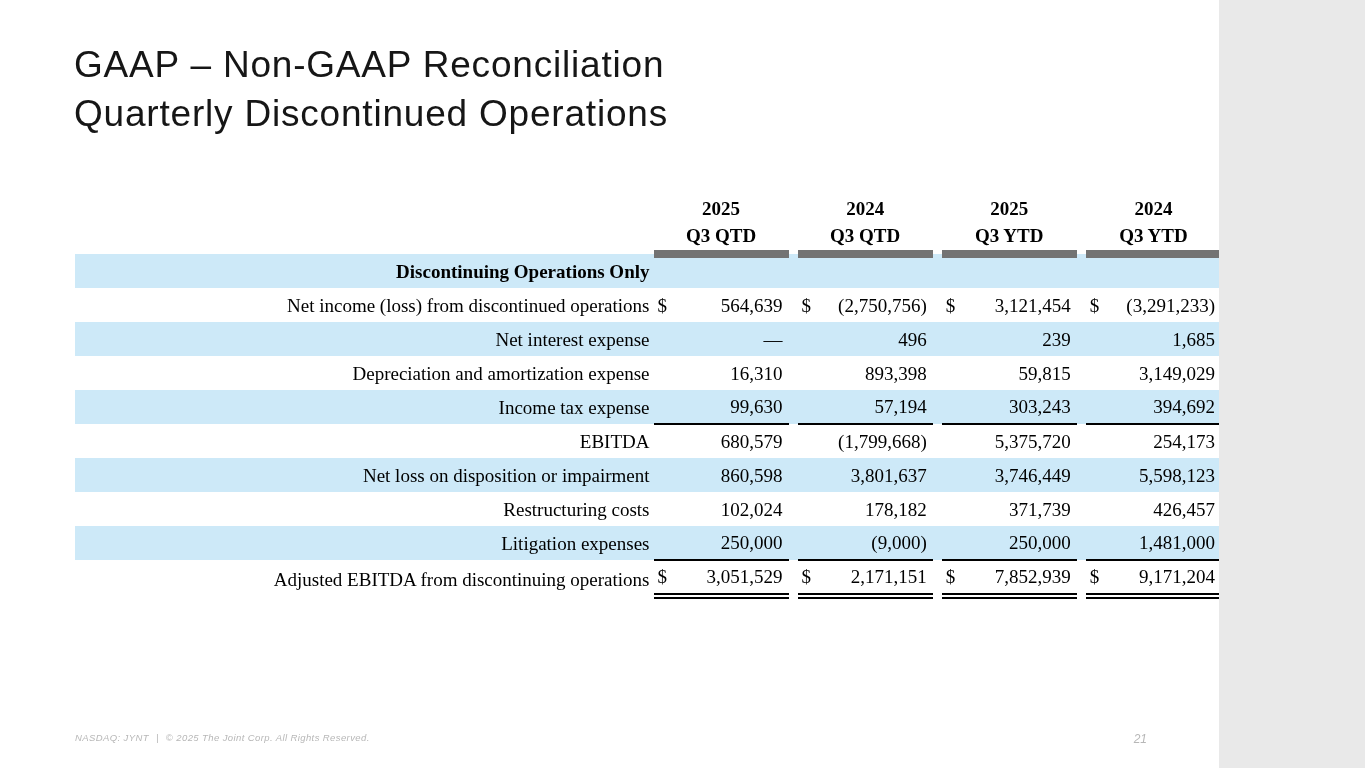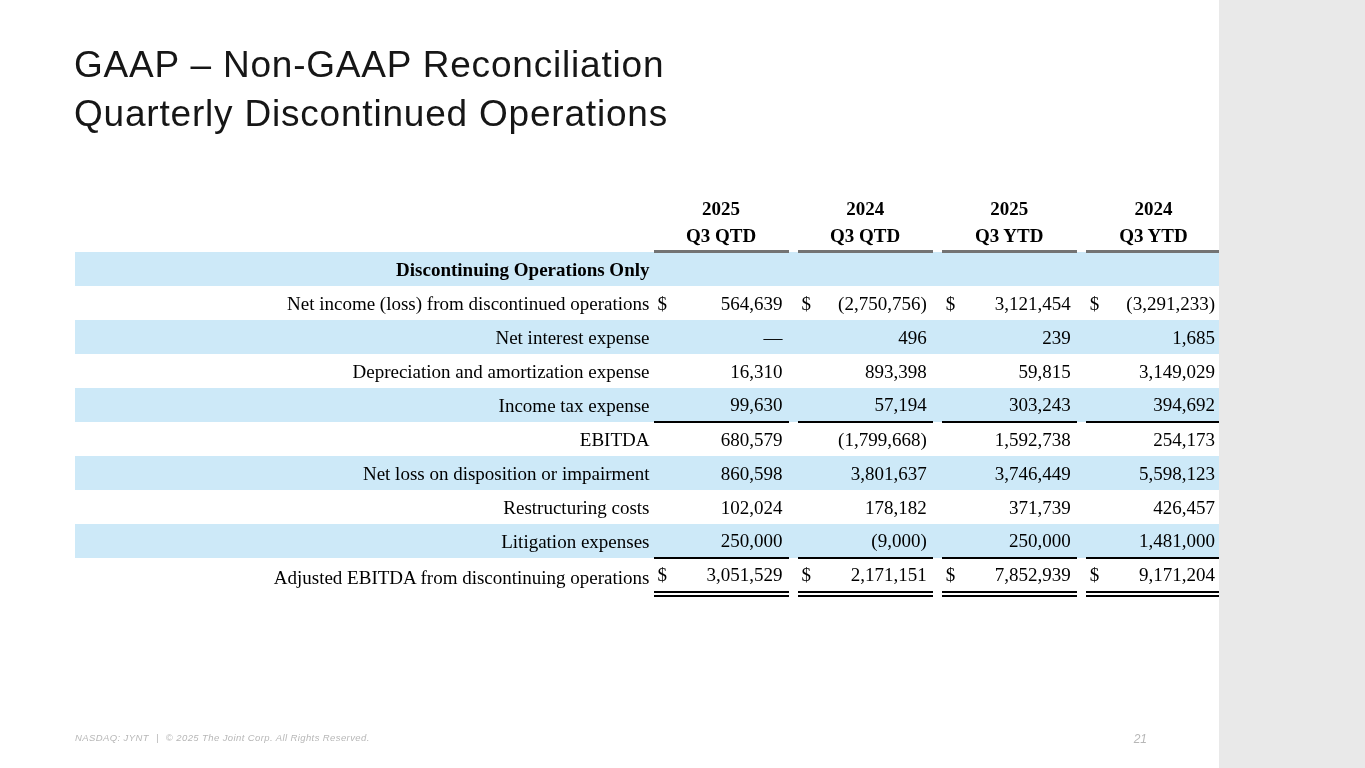--- a/index.html
+++ b/index.html
@@ -57,21 +57,21 @@
   }
   .cur { text-align: left; }
   .val { text-align: right; }
   
   tr.hdr td {
     font-weight: bold;
     text-align: center;
     padding: 2px 0 3px 0;
     white-space: nowrap;
   }
-  tr.hdr-period td.num { border-bottom: 3px solid #737373; }
+  tr.hdr-period td.num { border-bottom: 8px solid #737373; }
   
   tr.band td { background: #cde9f8; }
   tr.section td.label { font-weight: bold; }
   tr.datarow td { height: 34px; }
   
   tr.u  td.num { border-bottom: 2px solid #000; }
   tr.uu td.num { border-bottom: 6px double #000; }
   
   .footer {
     position: absolute;
@@ -285,21 +285,21 @@
           <td class="num">
               <div class="cellflex">
                 <span class="cur"></span>
                 <span class="val">(1,799,668)</span>
               </div>
             </td>
             <td class="gap"></td>
           <td class="num">
               <div class="cellflex">
                 <span class="cur"></span>
-                <span class="val">1,592,738</span>
+                <span class="val">5,375,720</span>
               </div>
             </td>
             <td class="gap"></td>
           <td class="num">
               <div class="cellflex">
                 <span class="cur"></span>
                 <span class="val">254,173</span>
               </div>
             </td>
         </tr>

